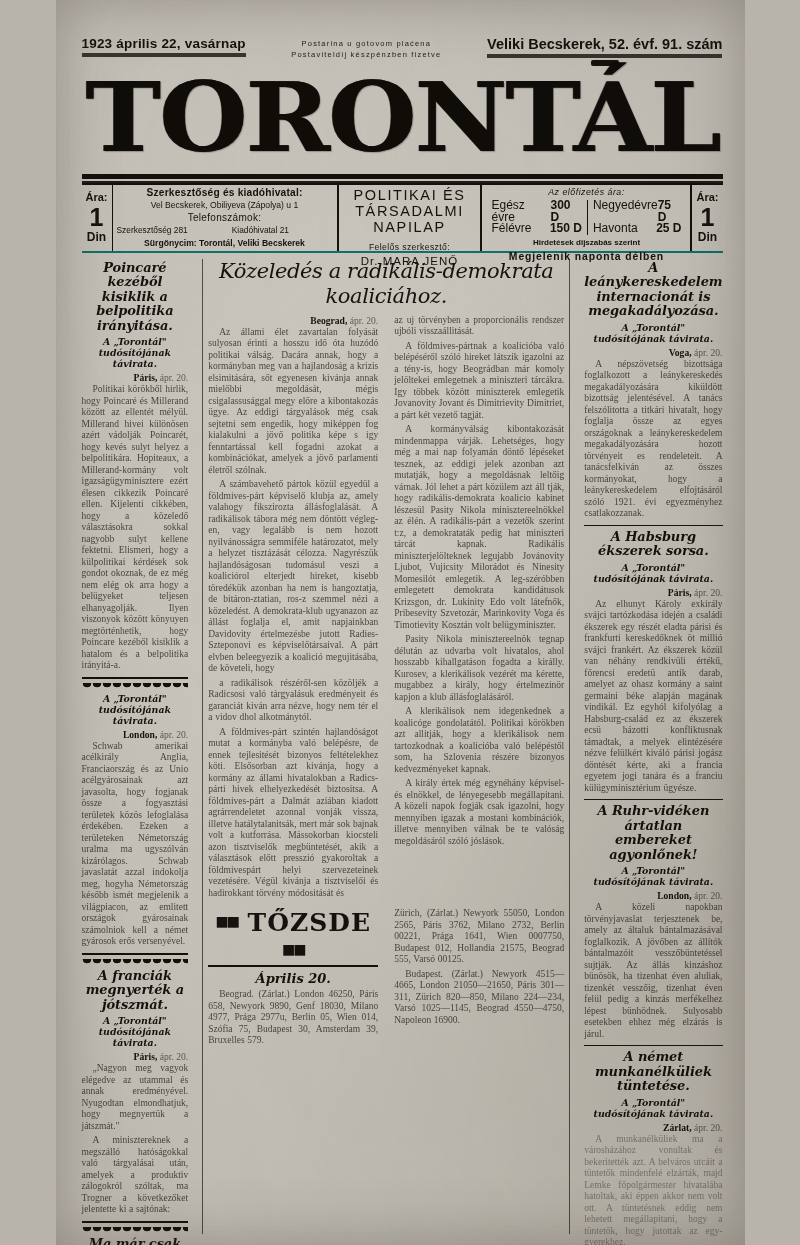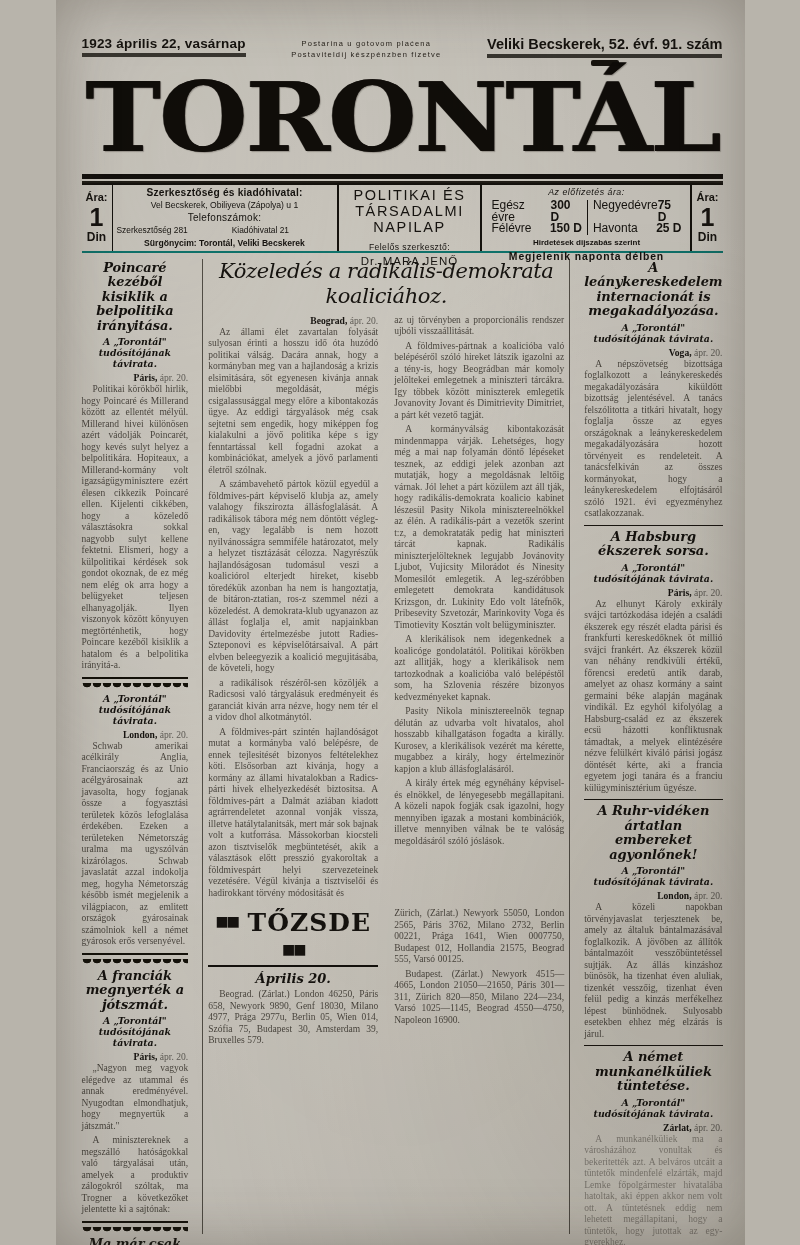--- a/index.html
+++ b/index.html
@@ -414,22 +414,22 @@
             <p class="body faded3">Az állami élet zavartalan folyását sulyosan érinti a hosszu idő óta huzódó politikai válság. Dacára annak, hogy a kormányban meg van a hajlandoság a krizis elsimitására, sőt egyenesen kivánja annak mielőbbi megoldását, mégis csigalassusággal megy előre a kibontakozás ügye. Az eddigi tárgyalások még csak sejtetni sem engedik, hogy miképpen fog kialakulni a jövő politika képe s igy fenntartással kell fogadni azokat a kombinációkat, amelyek a jövő parlamenti életről szólnak.</p>
             <p class="body faded3">A számbavehető pártok közül egyedül a földmives-párt képviselő klubja az, amely valahogy fikszirozta állásfoglalását. A radikálisok tábora még nem döntött végleg-en, vagy legalább is nem hozott nyilvánosságra semmiféle határozatot, mely a helyzet tisztázását célozza. Nagyrészük hajlandóságosan tudomásul veszi a koaliciórol elterjedt hireket, kisebb töredékük azonban ha nem is hangoztatja, de bitáron-ztatian, ros-z szemmel nézi a közeledést. A demokrata-klub ugyanazon az állást foglalja el, amit napjainkban Davidovity értelmezésbe jutott Radies-Szteponovi es képviselőtársaival. A párt elvben beleegyezik a koalició megujitásába, de követeli, hogy</p>
             <p class="body faded3">a radikálisok részéről-sen közöljék a Radicsosi való tárgyalásuk eredményeit és garanciát kiván arra nézve, hogy nem tér el a vidov dhol alkotmánytól.</p>
             <p class="body faded3">A földmives-párt szintén hajlandóságot mutat a kormányba való belépésre, de ennek tejlesitését bizonyos feltételekhez köti. Elsősorban azt kivánja, hogy a kormány az állami hivatalokban a Radics-párti hivek elhelyezkedését biztositsa. A földmives-párt a Dalmát aziában kiadott agrárrendeletet azonnal vonják vissza, illetve hatálytalanitsák, mert már sok bajnak volt a kutforrása. Mássokorban kiocsteli azon tisztviselők megbüntetését, akik a választások előtt presszió gyakoroltak a földmivespárt helyi szervezeteinek vezetésére. Végül kivánja a tisztviselői és hadirokkant törvény módositását és</p>
           </div>
 
           <div class="c2b">
             <p class="body faded3" style="text-indent:0">az uj törvényben a proporcionális rendszer ujbóli visszaállitását.</p>
             <p class="body faded3">A földmives-pártnak a koalicióba való belépéséről szóló hireket látszik igazolni az a tény-is, hogy Beográdban már komoly jelöltekei emlegetnek a miniszteri tárcákra. Igy többek között miniszterek emlegetik Jovanovity Jovant és Dimitrievity Dimitriet, a párt két vezető tagját.</p>
             <p class="body faded3">A kormányválság kibontakozását mindenmappa várják. Lehetséges, hogy még a mai nap folyamán döntő lépéseket tesznek, az eddigi jelek azonban azt mutatják, hogy a megoldásnak leltőig várnak. Jól lehet a párt közülem azt áll tják, hogy radikális-demokrata koalicio kabinet lészesül Pasity Nikola minisztereelnökkel az élén. A radikális-párt a vezetők szerint t:z, a demokrataták pedig hat miniszteri tárcát kapnak. Radikális miniszterjelölteknek legujabb Jovánovity Ljubot, Vujicsity Milorádot és Ninesity Momesilót emlegetik. A leg-széróbben emlegetett demokrata kandidátusok Krizsgon, dr. Lukinity Edo volt látefnők, Pribesevity Szvetozár, Marinkovity Voga és Timotievity Kosztán volt belügyminiszter.</p>
+            <p class="body faded3">Pasity Nikola minisztereelnök tegnap délután az udvarba volt hivatalos, ahol hosszabb kihallgatáson fogadta a királly. Kurosev, a klerikálisok vezérét ma kérette, mugabbez a király, hogy értelmezinör kapjon a klub állásfoglalásáról.</p>
             <p class="body faded3">A klerikálisok nem idegenkednek a koalicóge gondolatától. Politikai körökben azt allitják, hogy a klerikálisok nem tartozkodnak a koalicióba való belépéstől som, ha Szlovenia részére bizonyos kedvezményeket kapnak.</p>
-            <p class="body faded3">Pasity Nikola minisztereelnök tegnap délután az udvarba volt hivatalos, ahol hosszabb kihallgatáson fogadta a királly. Kurosev, a klerikálisok vezérét ma kérette, mugabbez a király, hogy értelmezinör kapjon a klub állásfoglalásáról.</p>
             <p class="body faded3">A király értek még egynéhány képvisel- és elnökkel, de lényegesebb megállapitani. A közeli napok fogják csak igazolni, hogy mennyiben igazak a mostani kombinációk, illetve mennyiben válnak be te valóság megoldásáról szóló jóslások.</p>
           </div>
         </div>
 
         <div class="tozsde-wrap">
           <div class="col-2-inner">
             <div class="c2a">
               <div class="tozsde-title">
                 <span class="orn-l">■■</span>
                 <span>TŐZSDE</span>

